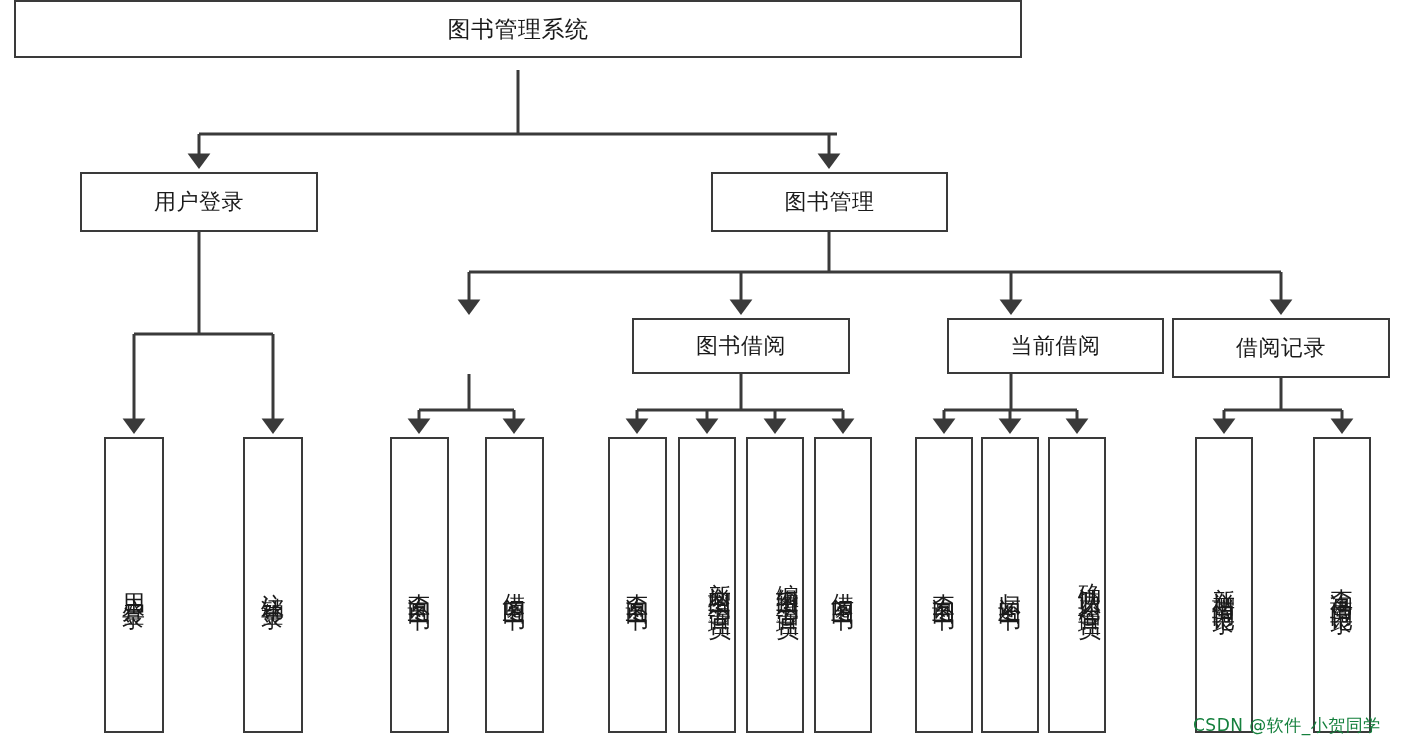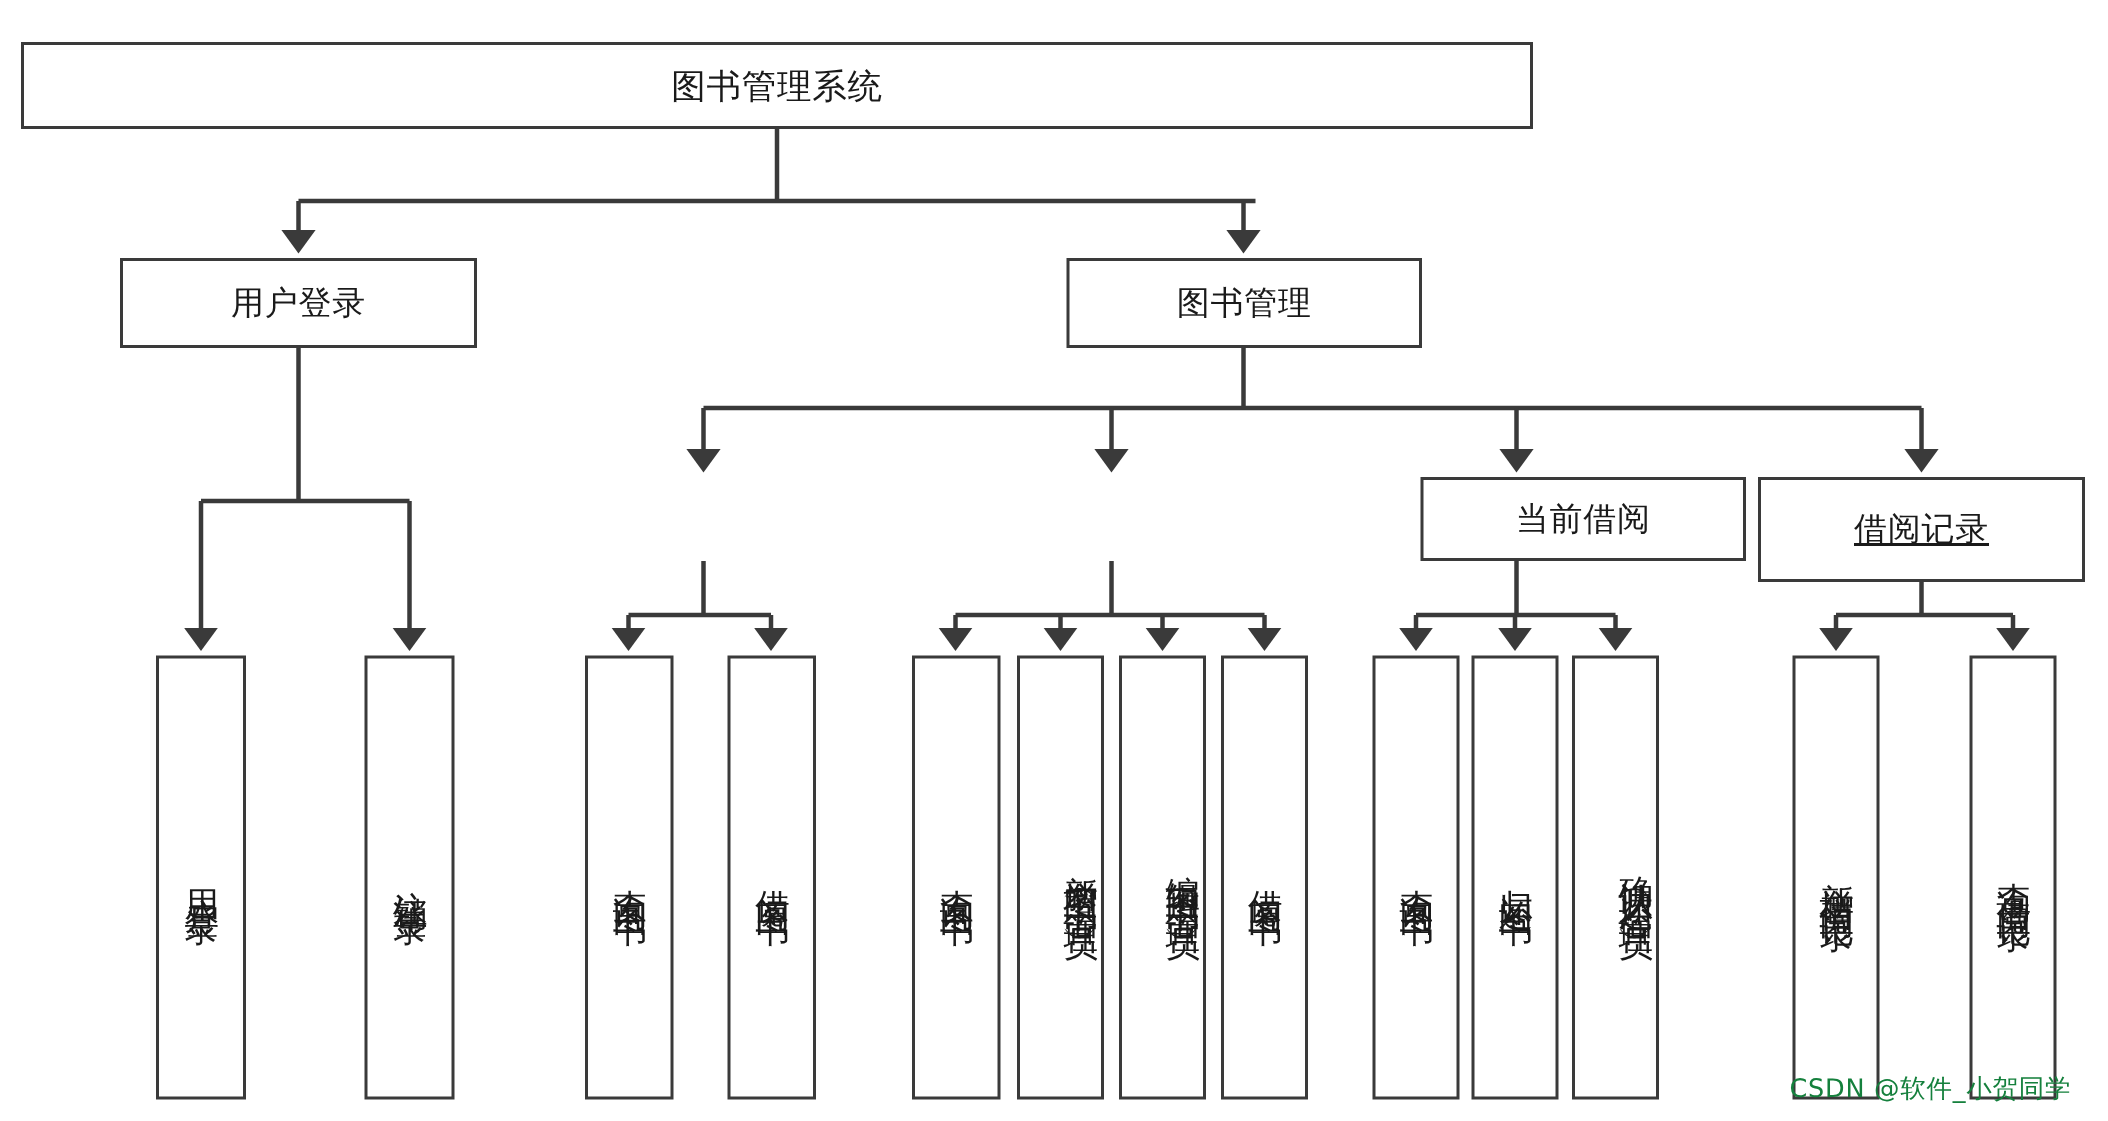--- a/index.html
+++ b/index.html
@@ -118,27 +118,28 @@
       <path d="M1010,410 L1010,425" marker-end="url(#arrow)"></path>
       <path d="M1077,410 L1077,425" marker-end="url(#arrow)"></path>
 
       <path d="M1281,374 L1281,410"></path>
       <path d="M1224,410 L1342,410"></path>
       <path d="M1224,410 L1224,425" marker-end="url(#arrow)"></path>
       <path d="M1342,410 L1342,425" marker-end="url(#arrow)"></path>
     </g>
   </svg>
 
-  <div class="node node-h node-root" id="node-root" style="left: 14px; top: 28px; width: 1008px; height: 58px;">图书管理系统</div>
+  <div class="node node-h node-root" id="node-root" style="left: 14px; top: 0; width: 1008px; height: 58px;">图书管理系统</div>
 
   <div class="node node-h" id="node-l1-0" style="left: 80px; top: 172px; width: 238px; height: 60px;">用户登录</div>
   <div class="node node-h" id="node-l1-1" style="left: 711px; top: 172px; width: 237px; height: 60px;">图书管理</div>
 
+  <div class="node node-h" id="node-l2-1" style="left: 632px; top: 318px; width: 218px; height: 56px;">图书借阅</div>
   <div class="node node-h" id="node-l2-2" style="left: 903px; top: 318px; width: 217px; height: 56px; margin-left: 44px;">当前借阅</div>
-  <div class="node node-h" id="node-l2-3" style="left: 1172px; top: 318px; width: 218px; height: 70px; text-decoration: underline;">借阅记录</div>
+  <div class="node node-h" id="node-l2-3" style="left: 1172px; top: 318px; width: 218px; height: 60px;">借阅记录</div>
 
   <div class="node node-v mid" id="node-leaf-0" style="left: 104px; top: 437px; width: 60px; height: 296px;">用户登录</div>
   <div class="node node-v mid" id="node-leaf-1" style="left: 243px; top: 437px; width: 60px; height: 296px;">注销登录</div>
   <div class="node node-v mid" id="node-leaf-2" style="left: 390px; top: 437px; width: 59px; height: 296px;">查询图书</div>
   <div class="node node-v mid" id="node-leaf-3" style="left: 485px; top: 437px; width: 59px; height: 296px;">借阅图书</div>
   <div class="node node-v mid" id="node-leaf-4" style="left: 608px; top: 437px; width: 59px; height: 296px;">查询图书</div>
   <div class="node node-v tall" id="node-leaf-5" style="left: 678px; top: 437px; width: 58px; height: 296px;">新增图书（管理员）</div>
   <div class="node node-v tall" id="node-leaf-6" style="left: 746px; top: 437px; width: 58px; height: 296px;">编辑图书（管理员）</div>
   <div class="node node-v mid" id="node-leaf-7" style="left: 814px; top: 437px; width: 58px; height: 296px;">借阅图书</div>
   <div class="node node-v mid" id="node-leaf-8" style="left: 915px; top: 437px; width: 58px; height: 296px;">查询图书</div>

